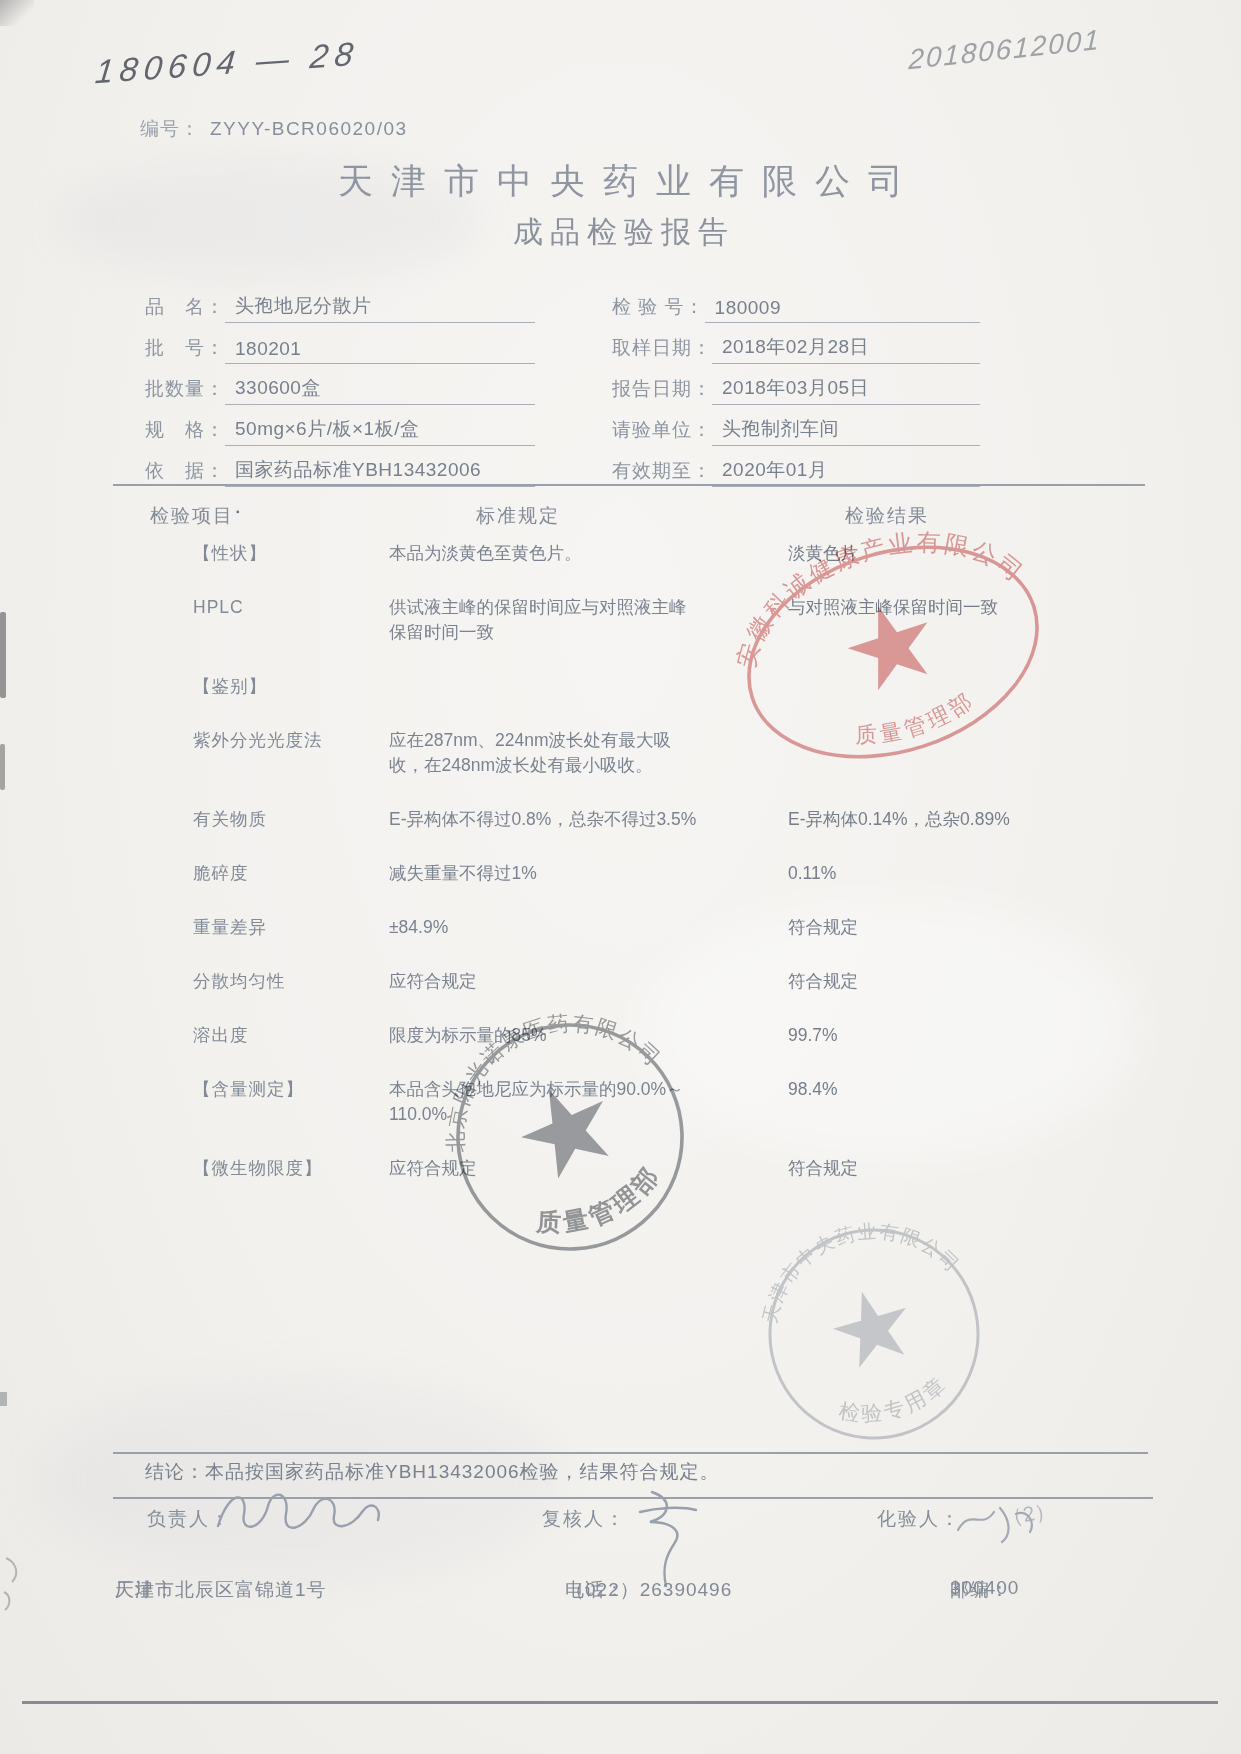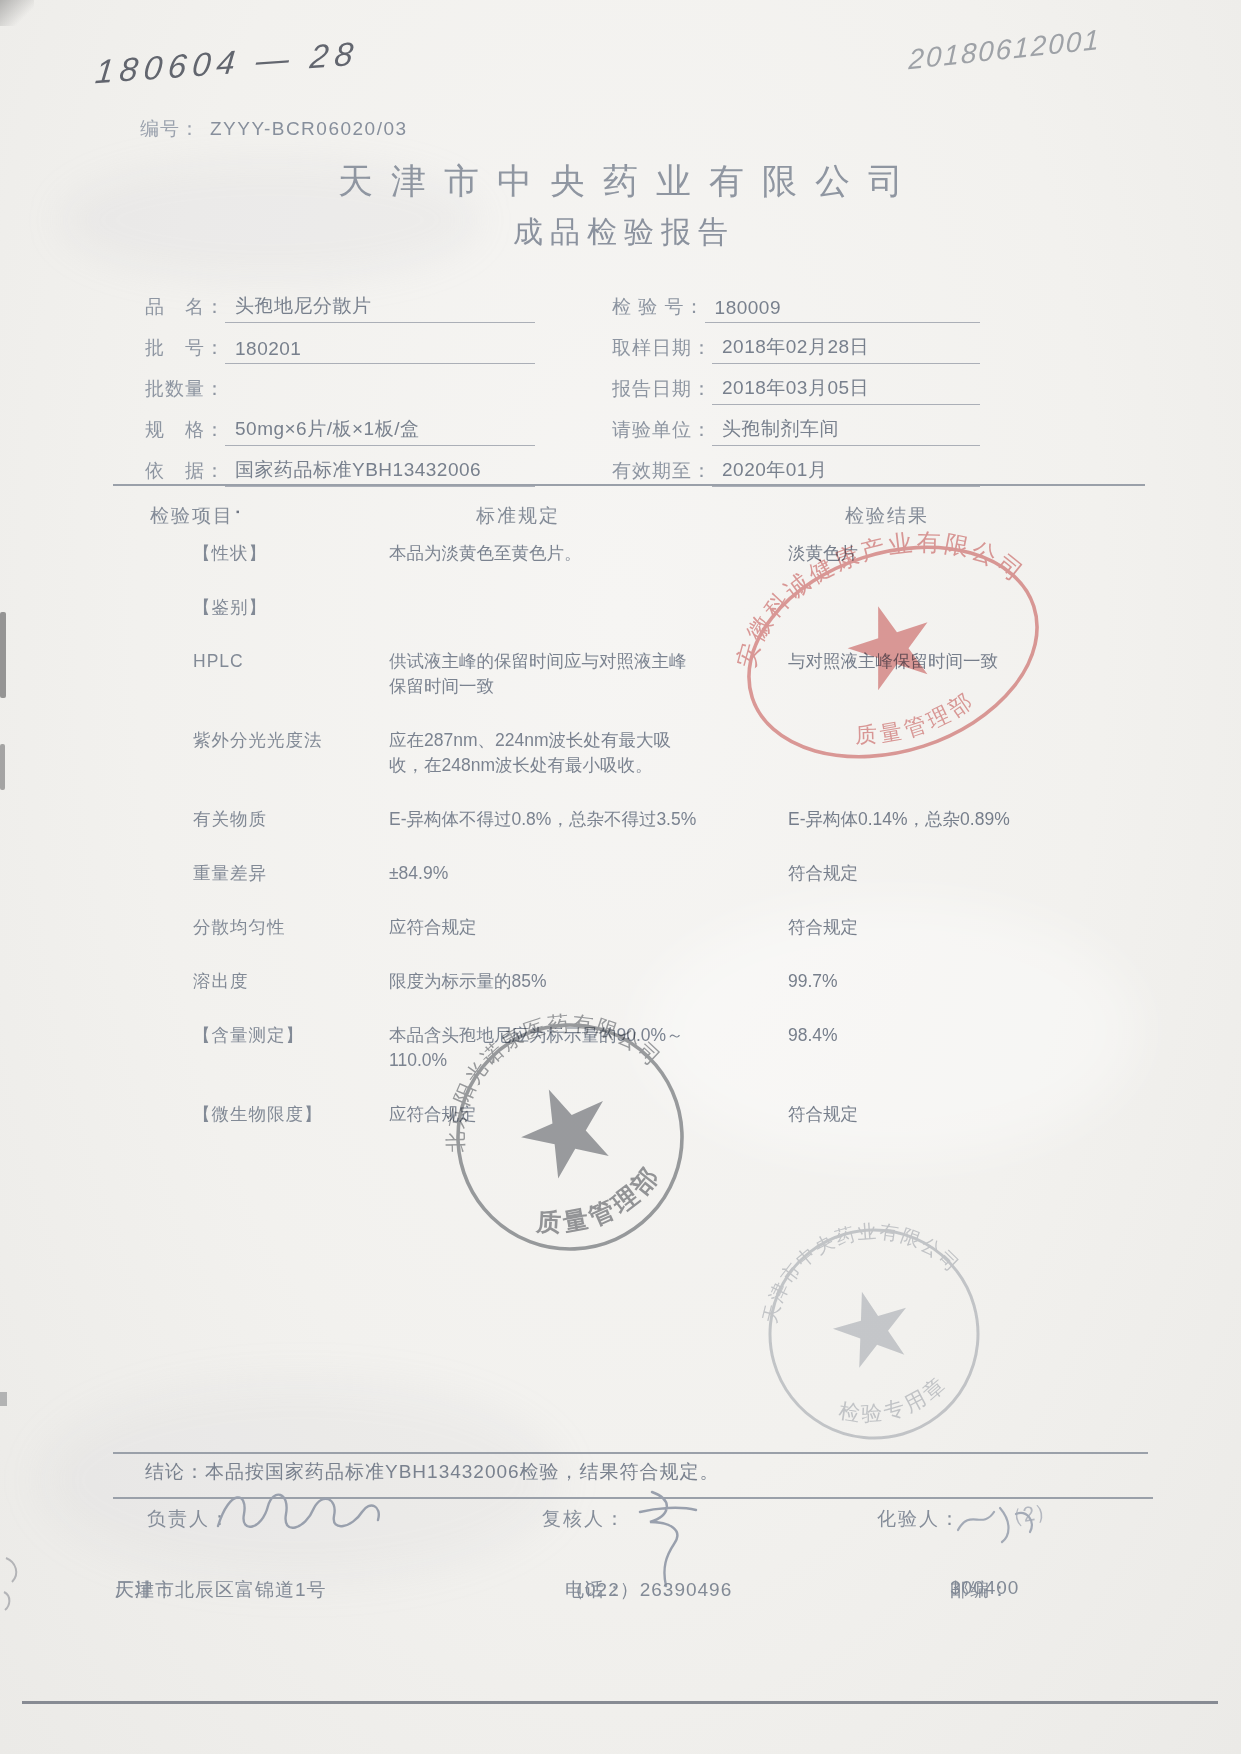--- a/index.html
+++ b/index.html
@@ -131,20 +131,21 @@
     <div class="f-row">
       <span class="f-label">品　名：</span>
       <span class="f-value">头孢地尼分散片</span>
     </div>
     <div class="f-row">
       <span class="f-label">批　号：</span>
       <span class="f-value">180201</span>
     </div>
     <div class="f-row">
       <span class="f-label">批数量：</span>
+      <span class="f-value">330600盒</span>
     </div>
     <div class="f-row">
       <span class="f-label">规　格：</span>
       <span class="f-value">50mg×6片/板×1板/盒</span>
     </div>
     <div class="f-row">
       <span class="f-label">依　据：</span>
       <span class="f-value">国家药品标准YBH13432006</span>
     </div>
   </div>
@@ -178,43 +179,48 @@
   <div class="th res">检验结果</div>
 
   <div class="tbody">
     <div class="t-row">
       <div class="c1">【性状】</div>
       <div class="c2">本品为淡黄色至黄色片。</div>
       <div class="c3">淡黄色片</div>
     </div>
 
     <div class="t-row">
+      <div class="c1">HPLC</div>
+      <div class="c2">供试液主峰的保留时间应与对照液主峰保留时间一致</div>
+      <div class="c3">与对照液主峰保留时间一致</div>
+    </div>
+
+    <div class="t-row">
       <div class="c1">【鉴别】</div>
       <div class="c2"></div>
       <div class="c3"></div>
     </div>
 
     <div class="t-row">
-      <div class="c1">HPLC</div>
-      <div class="c2">供试液主峰的保留时间应与对照液主峰保留时间一致</div>
-      <div class="c3">与对照液主峰保留时间一致</div>
-    </div>
-
-    <div class="t-row">
       <div class="c1">紫外分光光度法</div>
       <div class="c2">应在287nm、224nm波长处有最大吸收，在248nm波长处有最小吸收。</div>
     </div>
 
 
     <div class="t-row">
       <div class="c1">有关物质</div>
       <div class="c2">E-异构体不得过0.8%，总杂不得过3.5%</div>
       <div class="c3">E-异构体0.14%，总杂0.89%</div>
     </div>
 
+    <div class="t-row">
+      <div class="c1">脆碎度</div>
+      <div class="c2">减失重量不得过1%</div>
+      <div class="c3">0.11%</div>
+    </div>
 
     <div class="t-row">
       <div class="c1">重量差异</div>
       <div class="c2">±84.9%</div>
       <div class="c3">符合规定</div>
     </div>
 
     <div class="t-row">
       <div class="c1">分散均匀性</div>
       <div class="c2">应符合规定</div>

